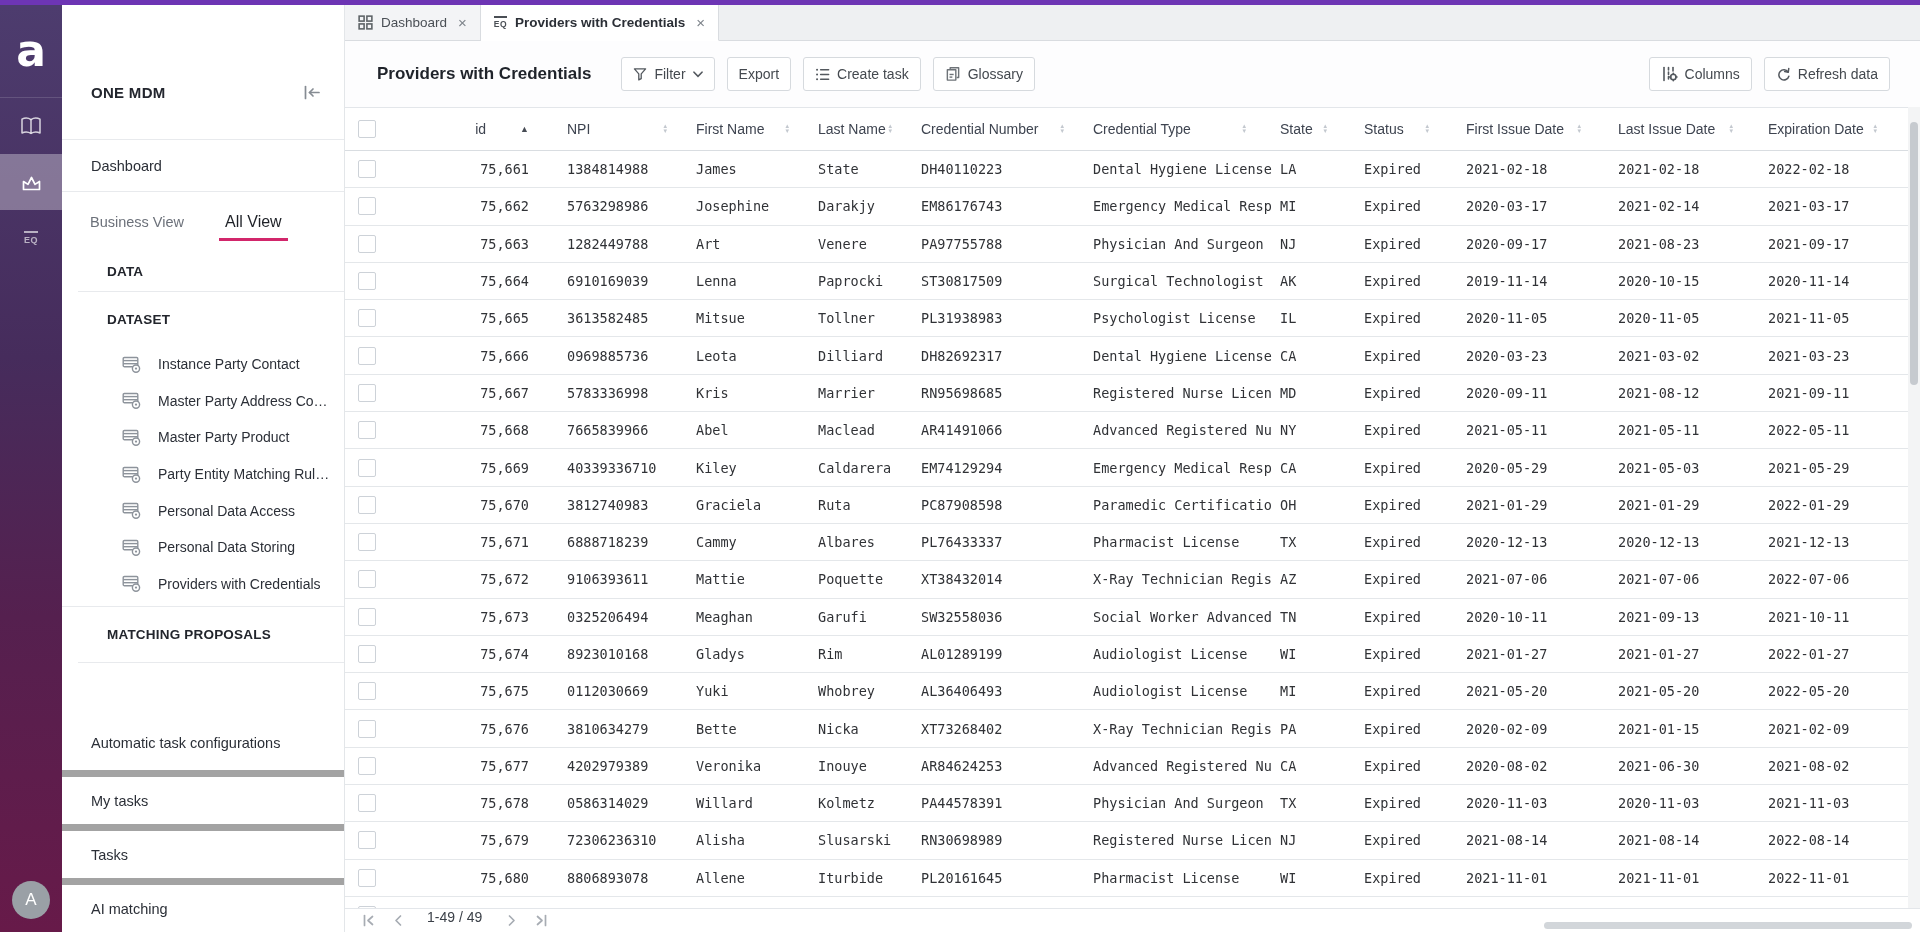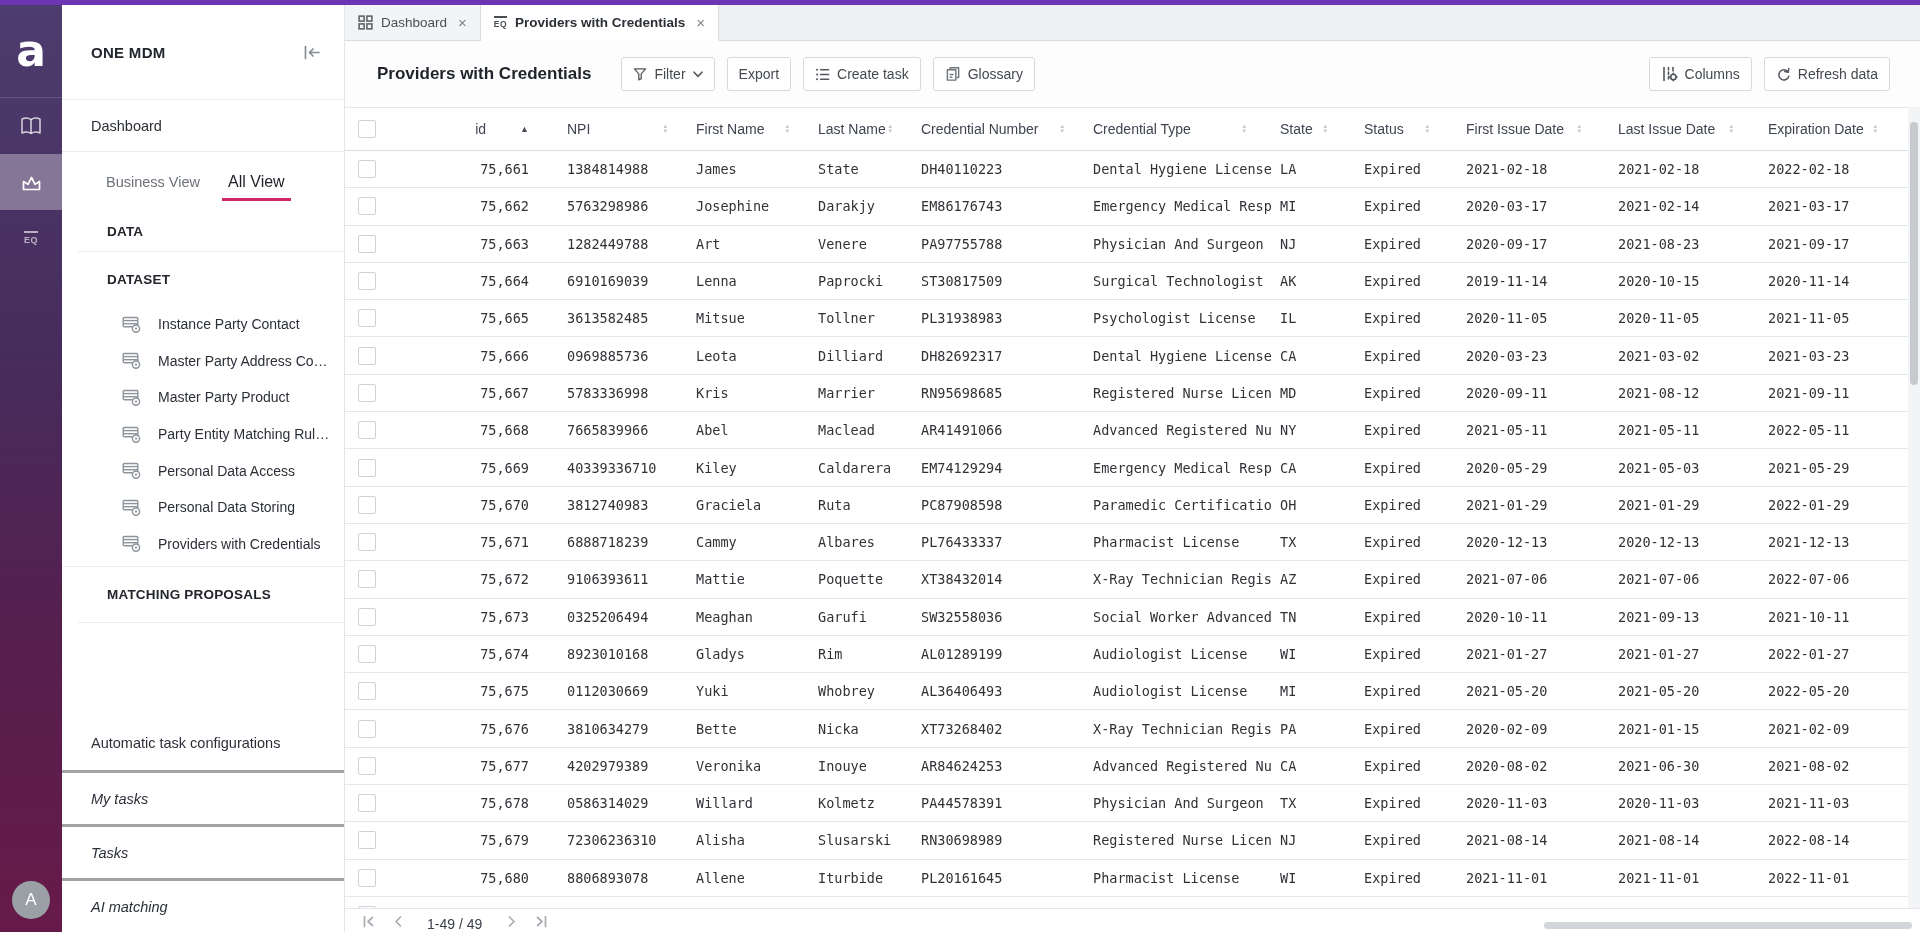--- a/index.html
+++ b/index.html
@@ -22,43 +22,43 @@
   .rail-eq { border-top:2px solid currentColor; font-size:9px; font-weight:700; letter-spacing:.5px;
              padding-top:2px; color:inherit; }
   #rail-avatar { position:absolute; left:12px; bottom:13px; width:38px; height:38px; border-radius:50%;
                  background:#9aa0a6; color:#fff; display:flex; align-items:center; justify-content:center;
                  font-size:17px; font-weight:500; }
 
   
   #sidebar { position:absolute; left:62px; top:5px; width:283px; bottom:0; background:#fff;
              border-right:1px solid #e3e6e9; z-index:10; display:flex; flex-direction:column; }
   .sb-header { height:95px; flex:none; display:flex; align-items:center; justify-content:space-between;
-               padding:0 22px 0 29px; border-bottom:1px solid #e8eaed; }
+               padding:0 22px 0 29px; border-bottom:1px solid #e8eaed;margin-top:40px; }
   .sb-header .ttl { font-size:15px; font-weight:700; color:#23262e; letter-spacing:.3px; }
   .sb-item { height:52px; flex:none; display:flex; align-items:center; padding-left:29px;
              font-size:14.5px; color:#2b2f37; border-bottom:1px solid #e8eaed; cursor:pointer; }
-  .sb-views { height:60px; flex:none; display:flex; align-items:center; padding-left:44px; gap:28px; }
+  .sb-views { height:60px; flex:none; display:flex; align-items:center; padding-left:28px; gap:41px; }
   .view-business { font-size:14.5px; color:#6c717a; cursor:pointer; }
   .view-all { font-size:16px; color:#1e2127; font-weight:500; position:relative; cursor:pointer; }
   .view-all::after { content:""; position:absolute; left:-6px; right:-6px; bottom:-10px; height:3px;
                      background:#d2266b; }
   .sb-label { display:flex; align-items:center; padding-left:29px; font-size:13.5px; font-weight:700;
               color:#22252c; letter-spacing:.2px; flex:none;margin-left:16px; }
   .lbl-data { height:40px; border-bottom:1px solid #e8eaed; }
   .lbl-dataset { height:54px; }
   .lbl-matching { height:56px; border-bottom:1px solid #e8eaed;align-items:center; }
   #ds-list { flex:none; border-bottom:1px solid #e8eaed; padding-bottom:4px;padding-left:32px; }
   .ds-item { height:36.6px; display:flex; align-items:center; padding-left:28px; gap:16px;
              font-size:14px; color:#2b2f37; cursor:pointer; }
   .ds-item svg { flex:none; }
   #sb-spacer { flex:1 1 auto; }
   #sb-bottom { flex:none; }
   .sb-bottom-item { height:54px; display:flex; align-items:center; padding-left:29px;
                     font-size:14.5px; color:#2b2f37; cursor:pointer; }
-  .sb-bottom-item + .sb-bottom-item { border-top:3px solid #a3a3a3;font-style:italic; }
+  .sb-bottom-item + .sb-bottom-item { border-top:7px solid #a3a3a3; }
 
   
   #main { position:absolute; left:345px; top:5px; right:0; bottom:0; background:#fff; }
   #tabstrip { height:36px; background:#eef0f2; border-bottom:1px solid #d9dce0; display:flex; }
   .tab { display:flex; align-items:center; gap:8px; padding:0 13px; border-right:1px solid #d9dce0;
          background:#f3f4f6; font-size:13.5px; color:#4a4f55; cursor:pointer; }
   .tab.active { background:#fff; font-weight:700; color:#2b2f36; border-bottom:1px solid #fff; margin-bottom:-1px; }
   .tab .x { color:#7d838a; font-size:15px; font-weight:400; margin-left:3px; cursor:pointer; }
   .tab-eq { border-top:2px solid #4a4f55; font-size:8.5px; font-weight:700; letter-spacing:.4px; padding-top:1px; color:#4a4f55; }
 
@@ -87,21 +87,21 @@
   .c-id { justify-content:flex-end; padding-right:26px; }
   .c-npi { padding-left:12px; }
   .c-plain { padding-left:1px; }
   .c-state { padding-left:6px; }
   .c-status { padding-left:9px; }
   .c-d { padding-left:9px; }
   .c-exp { padding-left:7px; }
 
   
   #pagebar { position:absolute; left:0; right:0; bottom:0; height:24px; background:#fff;
-             border-top:1px solid #e3e6ea; display:flex; align-items:flex-end; padding-left:8px;
+             border-top:1px solid #e3e6ea; display:flex; align-items:flex-start; padding-left:8px;
              color:#a7acb3; z-index:5; }
   .pg-ic { display:flex; align-items:center; justify-content:center; width:30px; height:22px; cursor:pointer; }
   #pg-range { font-size:14px; color:#3b4048; margin:0 14px; }
 
   
   #vscroll-track { position:absolute; right:0; top:102px; bottom:24px; width:12px; background:#f3f4f5; z-index:6; }
   #vscroll-thumb { position:absolute; right:2px; top:117px; width:8px; height:263px; background:#c6cacf;
                    border-radius:4px; z-index:7; cursor:pointer; }
   #hscroll-thumb { position:absolute; right:8px; bottom:3px; width:368px; height:7px; background:#d2d6da;
                    border-radius:3.5px; z-index:7; cursor:pointer; }

